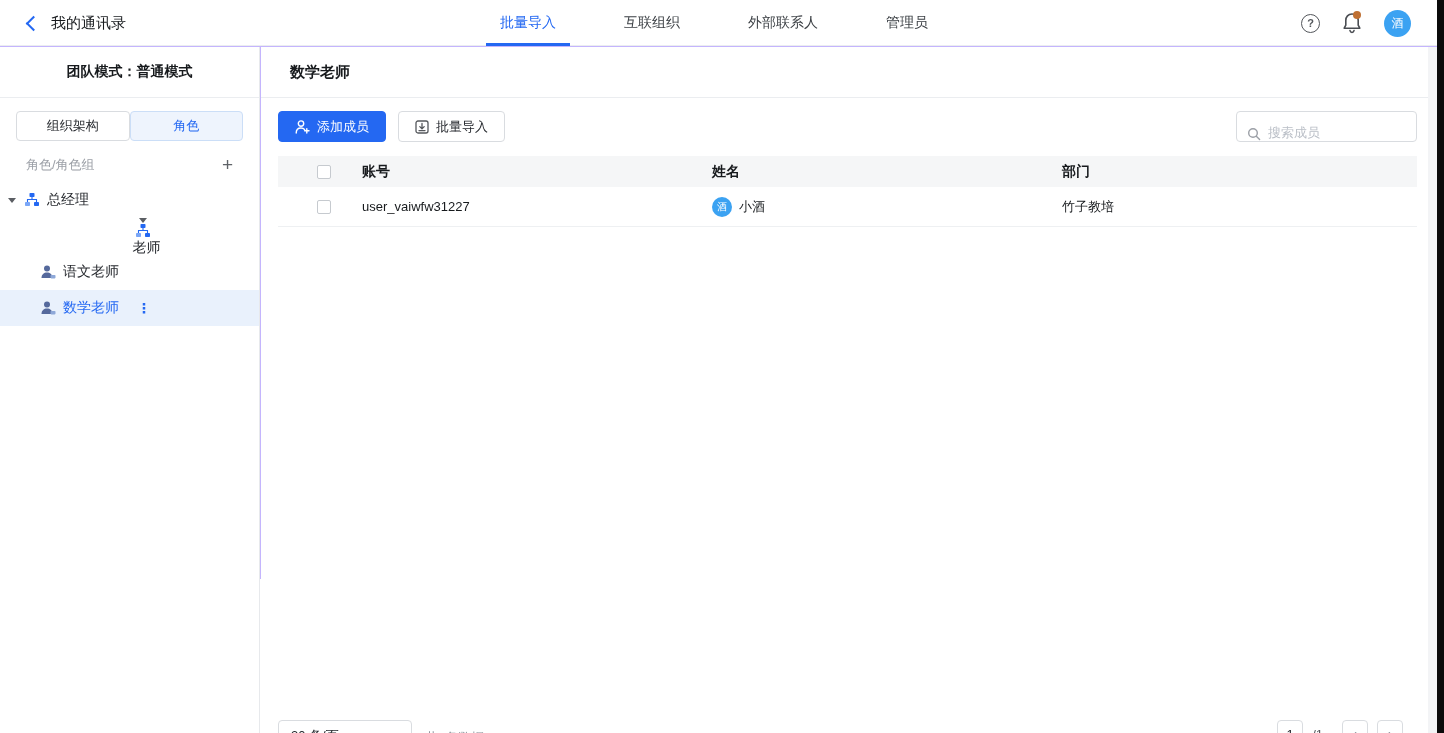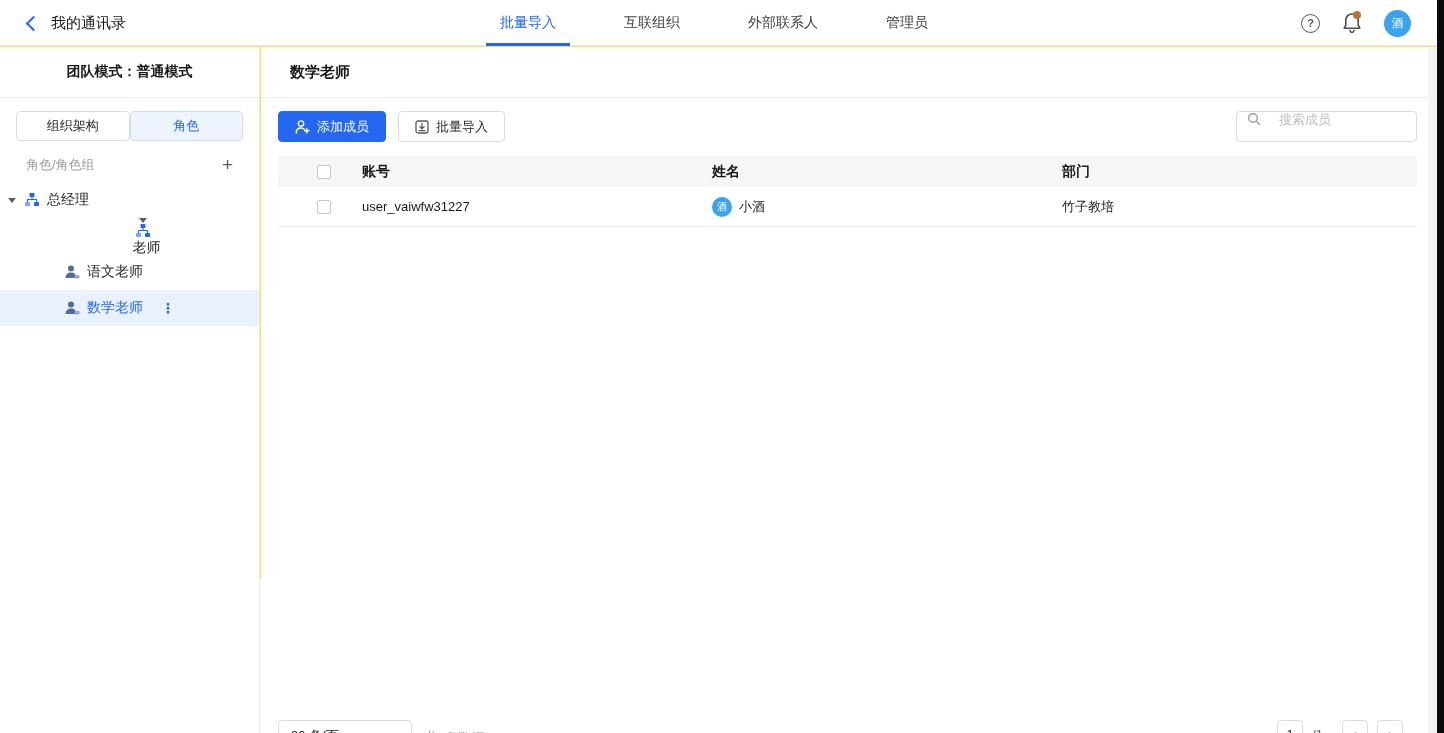--- a/index.html
+++ b/index.html
@@ -1,18 +1,18 @@
 <!DOCTYPE html>
 <html><head>
 <meta charset="utf-8">
 <style>
   * { margin:0; padding:0; box-sizing:border-box; }
   html,body { width:1444px; height:733px; overflow:hidden; background:#fff;
     font-family:"Liberation Sans","DejaVu Sans",sans-serif; color:#171a1d; }
-  .page { position:relative; width:1444px; height:579px; background:#fde047; }
+  .page { position:relative; width:1444px; height:579px; background:#c4b5fd; }
 
   
   .topbar { position:absolute; top:0; left:0; width:1437px; height:46px;
     background:#fff; border-bottom:1px solid #ebedf0; z-index:5; }
   .back-wrap { position:absolute; left:28px; top:0; height:46px; display:flex; align-items:center; gap:12px; cursor:pointer; }
   .back-chevron { width:11px; height:11px; border-left:2px solid #2468f2; border-bottom:2px solid #2468f2;
     transform:rotate(45deg); margin-top:1px; }
   .back-title { font-size:15px; color:#171a1d; }
   .tabs { position:absolute; left:486px; top:0; height:46px; display:flex; gap:40px; }
   .tab { display:flex; align-items:center; height:46px; padding:0 14px; font-size:14px; color:#3c4045;
@@ -40,39 +40,39 @@
   .seg-btn { flex:1; height:30px; display:flex; align-items:center; justify-content:center;
     font-size:13px; border-radius:4px; cursor:pointer; }
   .seg-btn.plain { background:#fff; border:1px solid #d9dce0; color:#26292e; }
   .seg-btn.active { background:#eef4fd; border:1px solid #cbdef7; color:#2468f2; }
   .group-row { display:flex; align-items:center; justify-content:space-between; padding:14px 26px 6px 26px; }
   .group-label { font-size:13px; color:#9b9fa6; }
   .group-add { font-size:19px; color:#5f6368; line-height:1; cursor:pointer; }
   .tree { margin-top:2px; }
   .tree-row { height:36px; display:flex; align-items:center; font-size:14px; color:#26292e; cursor:pointer; }
   .tree-row.selected { background:#e9f1fc; color:#2468f2; }
-  .pl0 { padding-left:8px;align-items:center; } .pl1 { padding-left:34px;flex-direction:column; } .pl2 { padding-left:64px; }
+  .pl0 { padding-left:8px;align-items:center; } .pl1 { padding-left:34px;flex-direction:column; } .pl2 { padding-left:40px; }
   .caret { width:0; height:0; border-left:4.5px solid transparent; border-right:4.5px solid transparent;
     border-top:5.5px solid #5b5e63; margin-right:8px; flex:0 0 auto; }
   .tree-ico { width:16px; height:16px; margin-right:7px; flex:0 0 auto; }
   .kebab { margin-left:18px; color:#2468f2; font-size:14px; font-weight:700; letter-spacing:0; cursor:pointer; }
 
   
   .main { position:absolute; top:47px; left:261px; width:1167px; height:686px; background:#fff; }
   .main-title-row { height:51px; display:flex; align-items:center; padding-left:29px;
     border-bottom:1px solid #ebedf0; }
   .main-title { font-size:15px; font-weight:700; }
   .toolbar { position:relative; height:58px; }
   .toolbar-btns { position:absolute; left:17px; top:13px; display:flex; gap:12px; }
   .btn { height:31px; display:flex; align-items:center; gap:7px; padding:0 16px; border-radius:4px;
     font-size:13px; cursor:pointer; }
   .btn-primary { background:#2468f2; color:#fff; border:1px solid #2468f2; }
   .btn-plain { background:#fff; color:#26292e; border:1px solid #d9dce0; }
   .search-box { position:absolute; right:11px; top:13px; width:181px; height:31px; border:1px solid #d9dce0;
-    border-radius:4px; display:flex; align-items:flex-start; padding:0 10px; gap:18px; background:#fff;font-family:Liberation Serif, serif; }
+    border-radius:4px; display:flex; align-items:flex-end; padding:0 10px; gap:7px; background:#fff;font-family:Liberation Serif, serif; }
   .search-box input { border:none; outline:none; flex:1; font-size:13px; color:#26292e; min-width:0;
     font-family:inherit; }
   .search-box input::placeholder { color:#b9bec6; }
 
   .table { margin:0 11px 0 17px; }
   .thead { display:flex; align-items:center; height:31px; background:#f5f6f7; font-size:14px; font-weight:700; }
   .trow { display:flex; align-items:center; height:40px; border-bottom:1px solid #eef0f2; font-size:13px; }
   .col-check { width:84px; padding-left:39px; display:flex; align-items:center; }
   .col-account { width:350px; }
   .col-name { width:350px; display:flex; align-items:center; gap:7px; }

